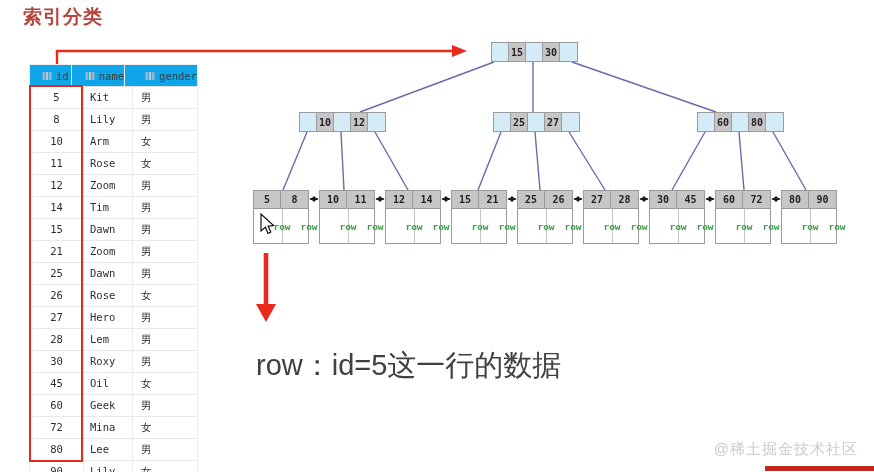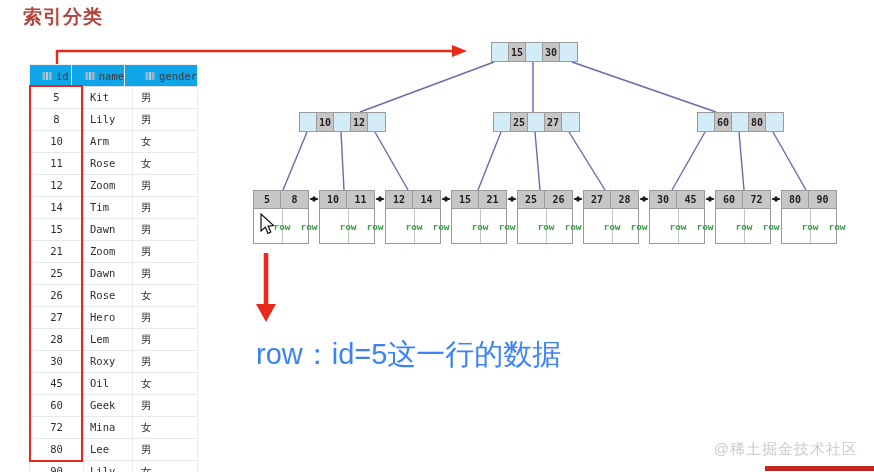--- a/index.html
+++ b/index.html
@@ -44,21 +44,21 @@
   .leaf .kcell:nth-child(2){border-right:none;}
   .leaf .rcell{height:34px;background:#e9f6e9;display:flex;align-items:center;justify-content:center;
                font-family:"DejaVu Sans Mono",monospace;font-size:9.5px;font-weight:bold;color:#3f9d4b;
                border-right:1px solid #b9cdb9;box-sizing:border-box;margin-left:28px;}
   .leaf .rcell:last-child{border-right:none;}
 
   
   #overlay{position:absolute;left:0;top:0;z-index:1;pointer-events:none;}
   #cursor{position:absolute;left:258px;top:213px;z-index:5;pointer-events:none;}
 
-  .caption{position:absolute;left:256px;top:335px;font-size:29px;color:#3b82f6;z-index:2;
+  .caption{position:absolute;left:256px;top:346px;font-size:29px;color:#404040;z-index:2;
            font-family:"Liberation Sans",sans-serif;}
   .watermark{position:absolute;right:16px;top:440px;font-size:15px;color:#cbcbcb;letter-spacing:1px;z-index:2;}
   .red-bar{position:absolute;left:765px;top:466px;width:109px;height:5px;background:#c1271d;z-index:2;}
 </style>
 </head>
 <body>
 
 <div class="canvas">
 
   <div class="title">索引分类</div>

